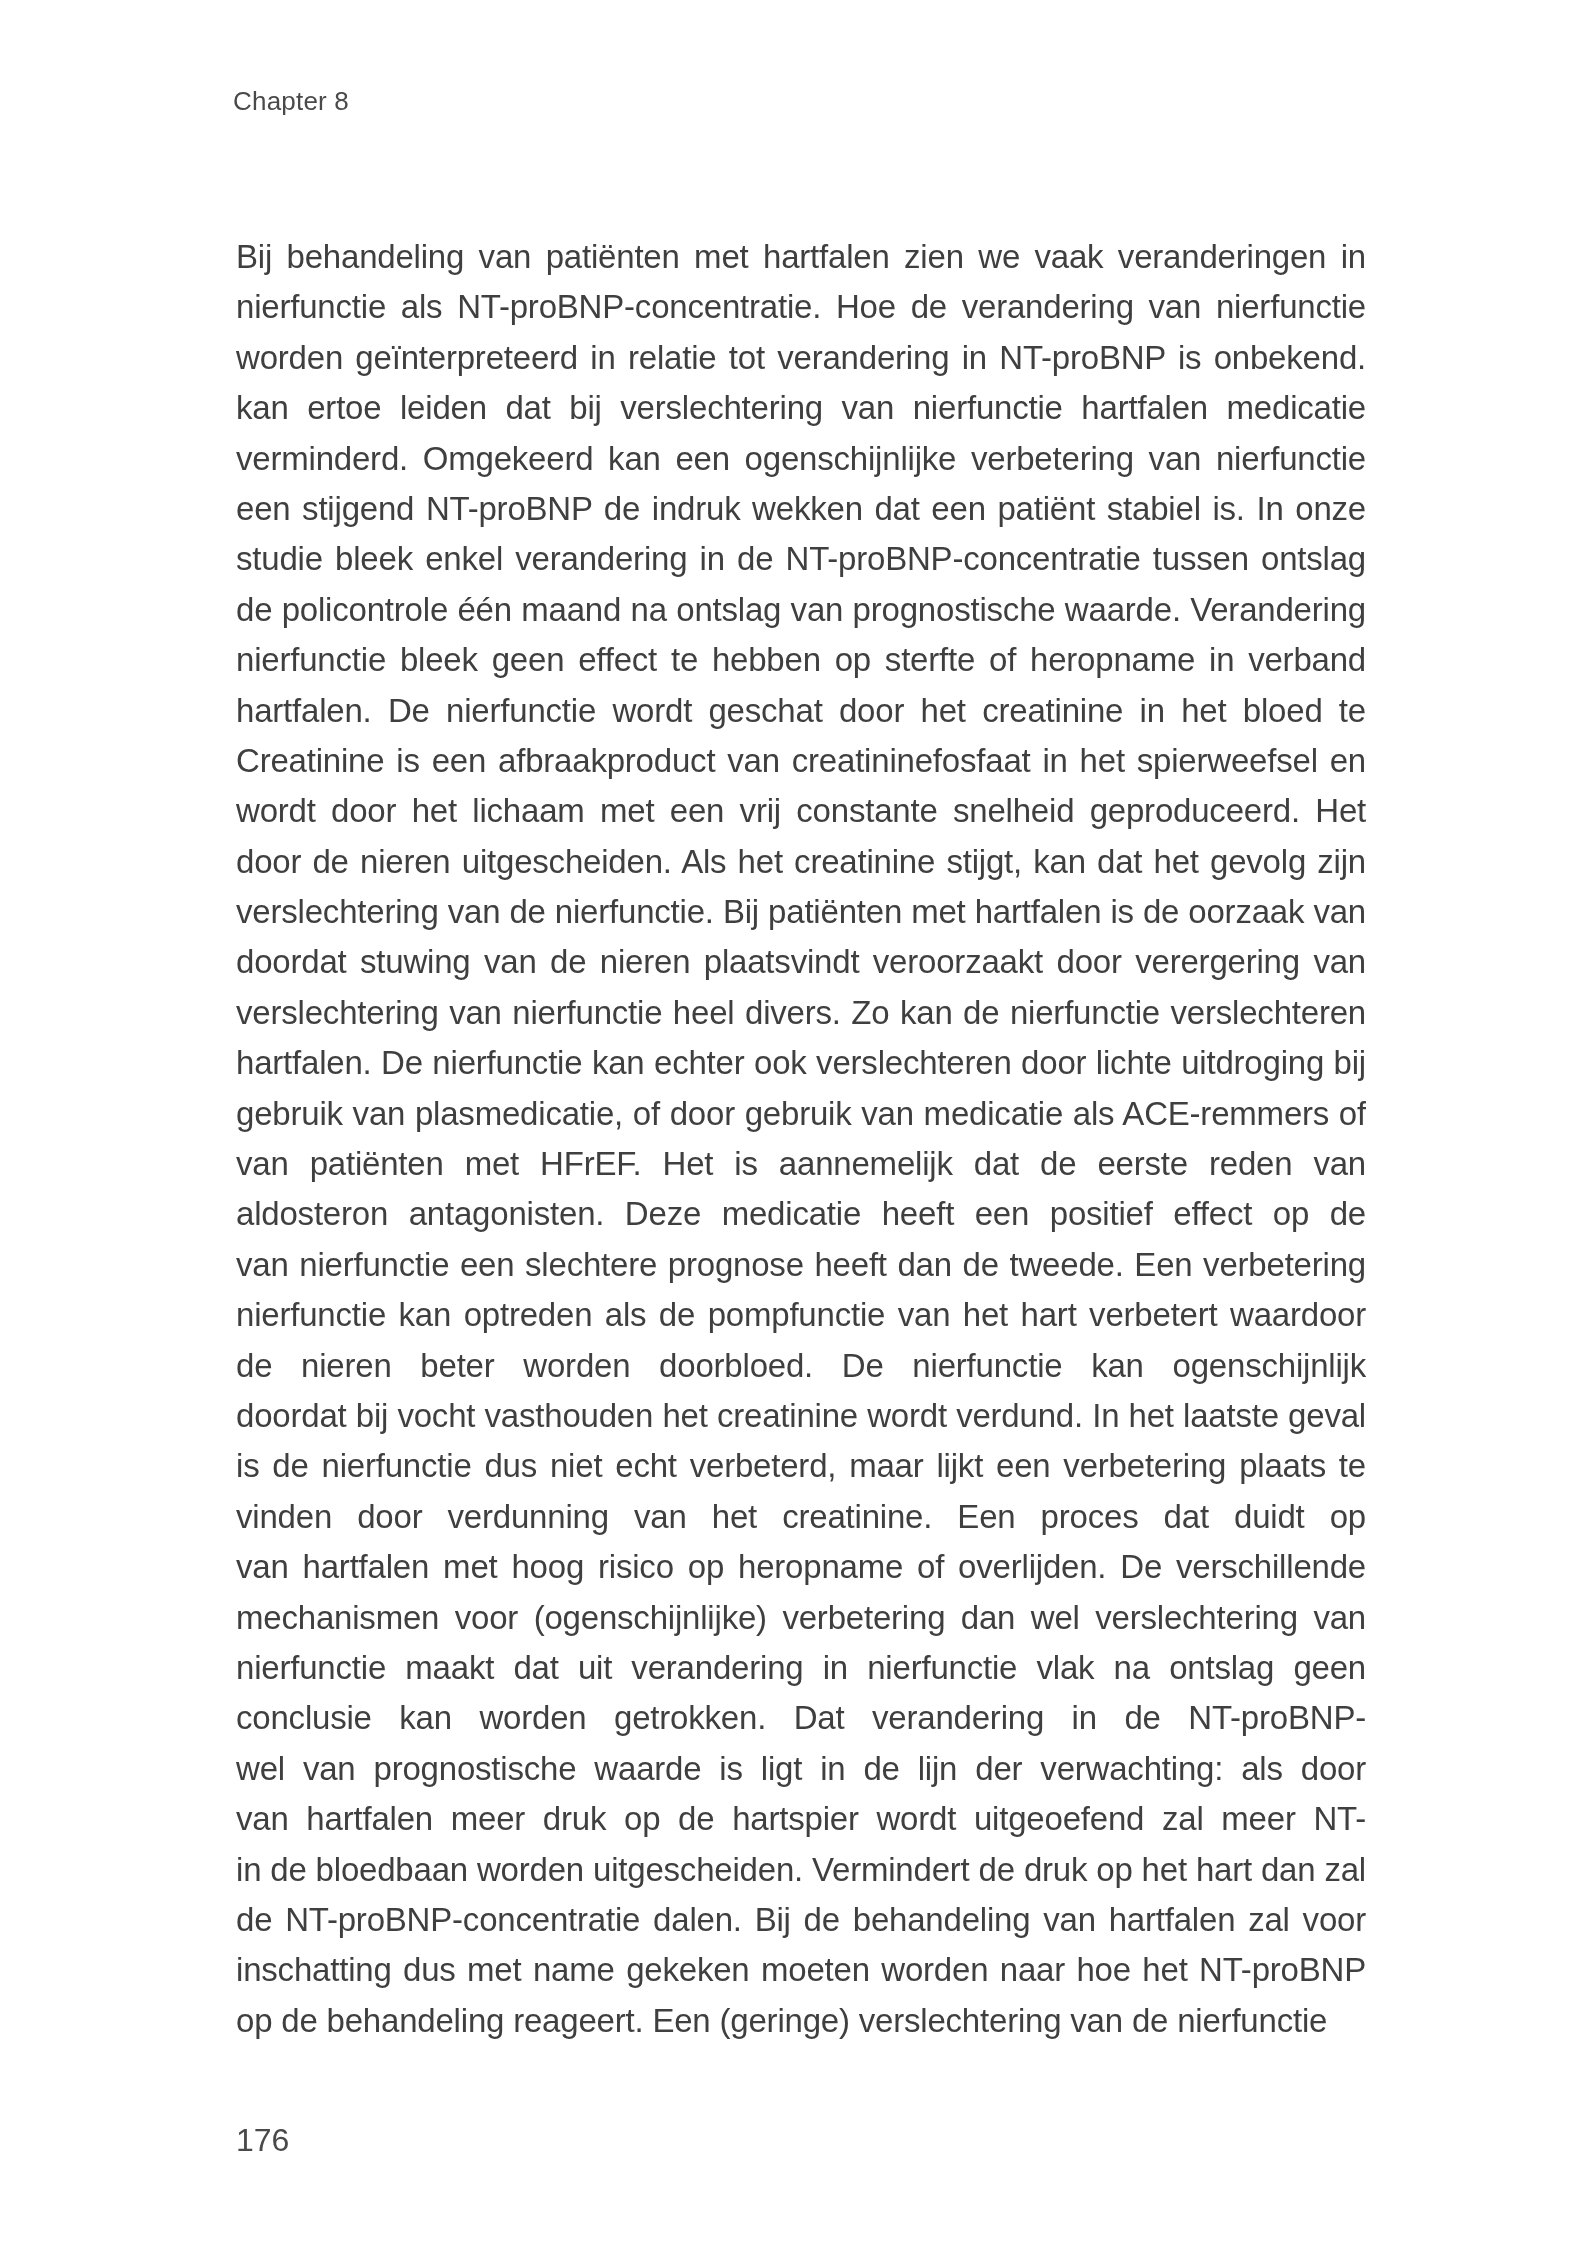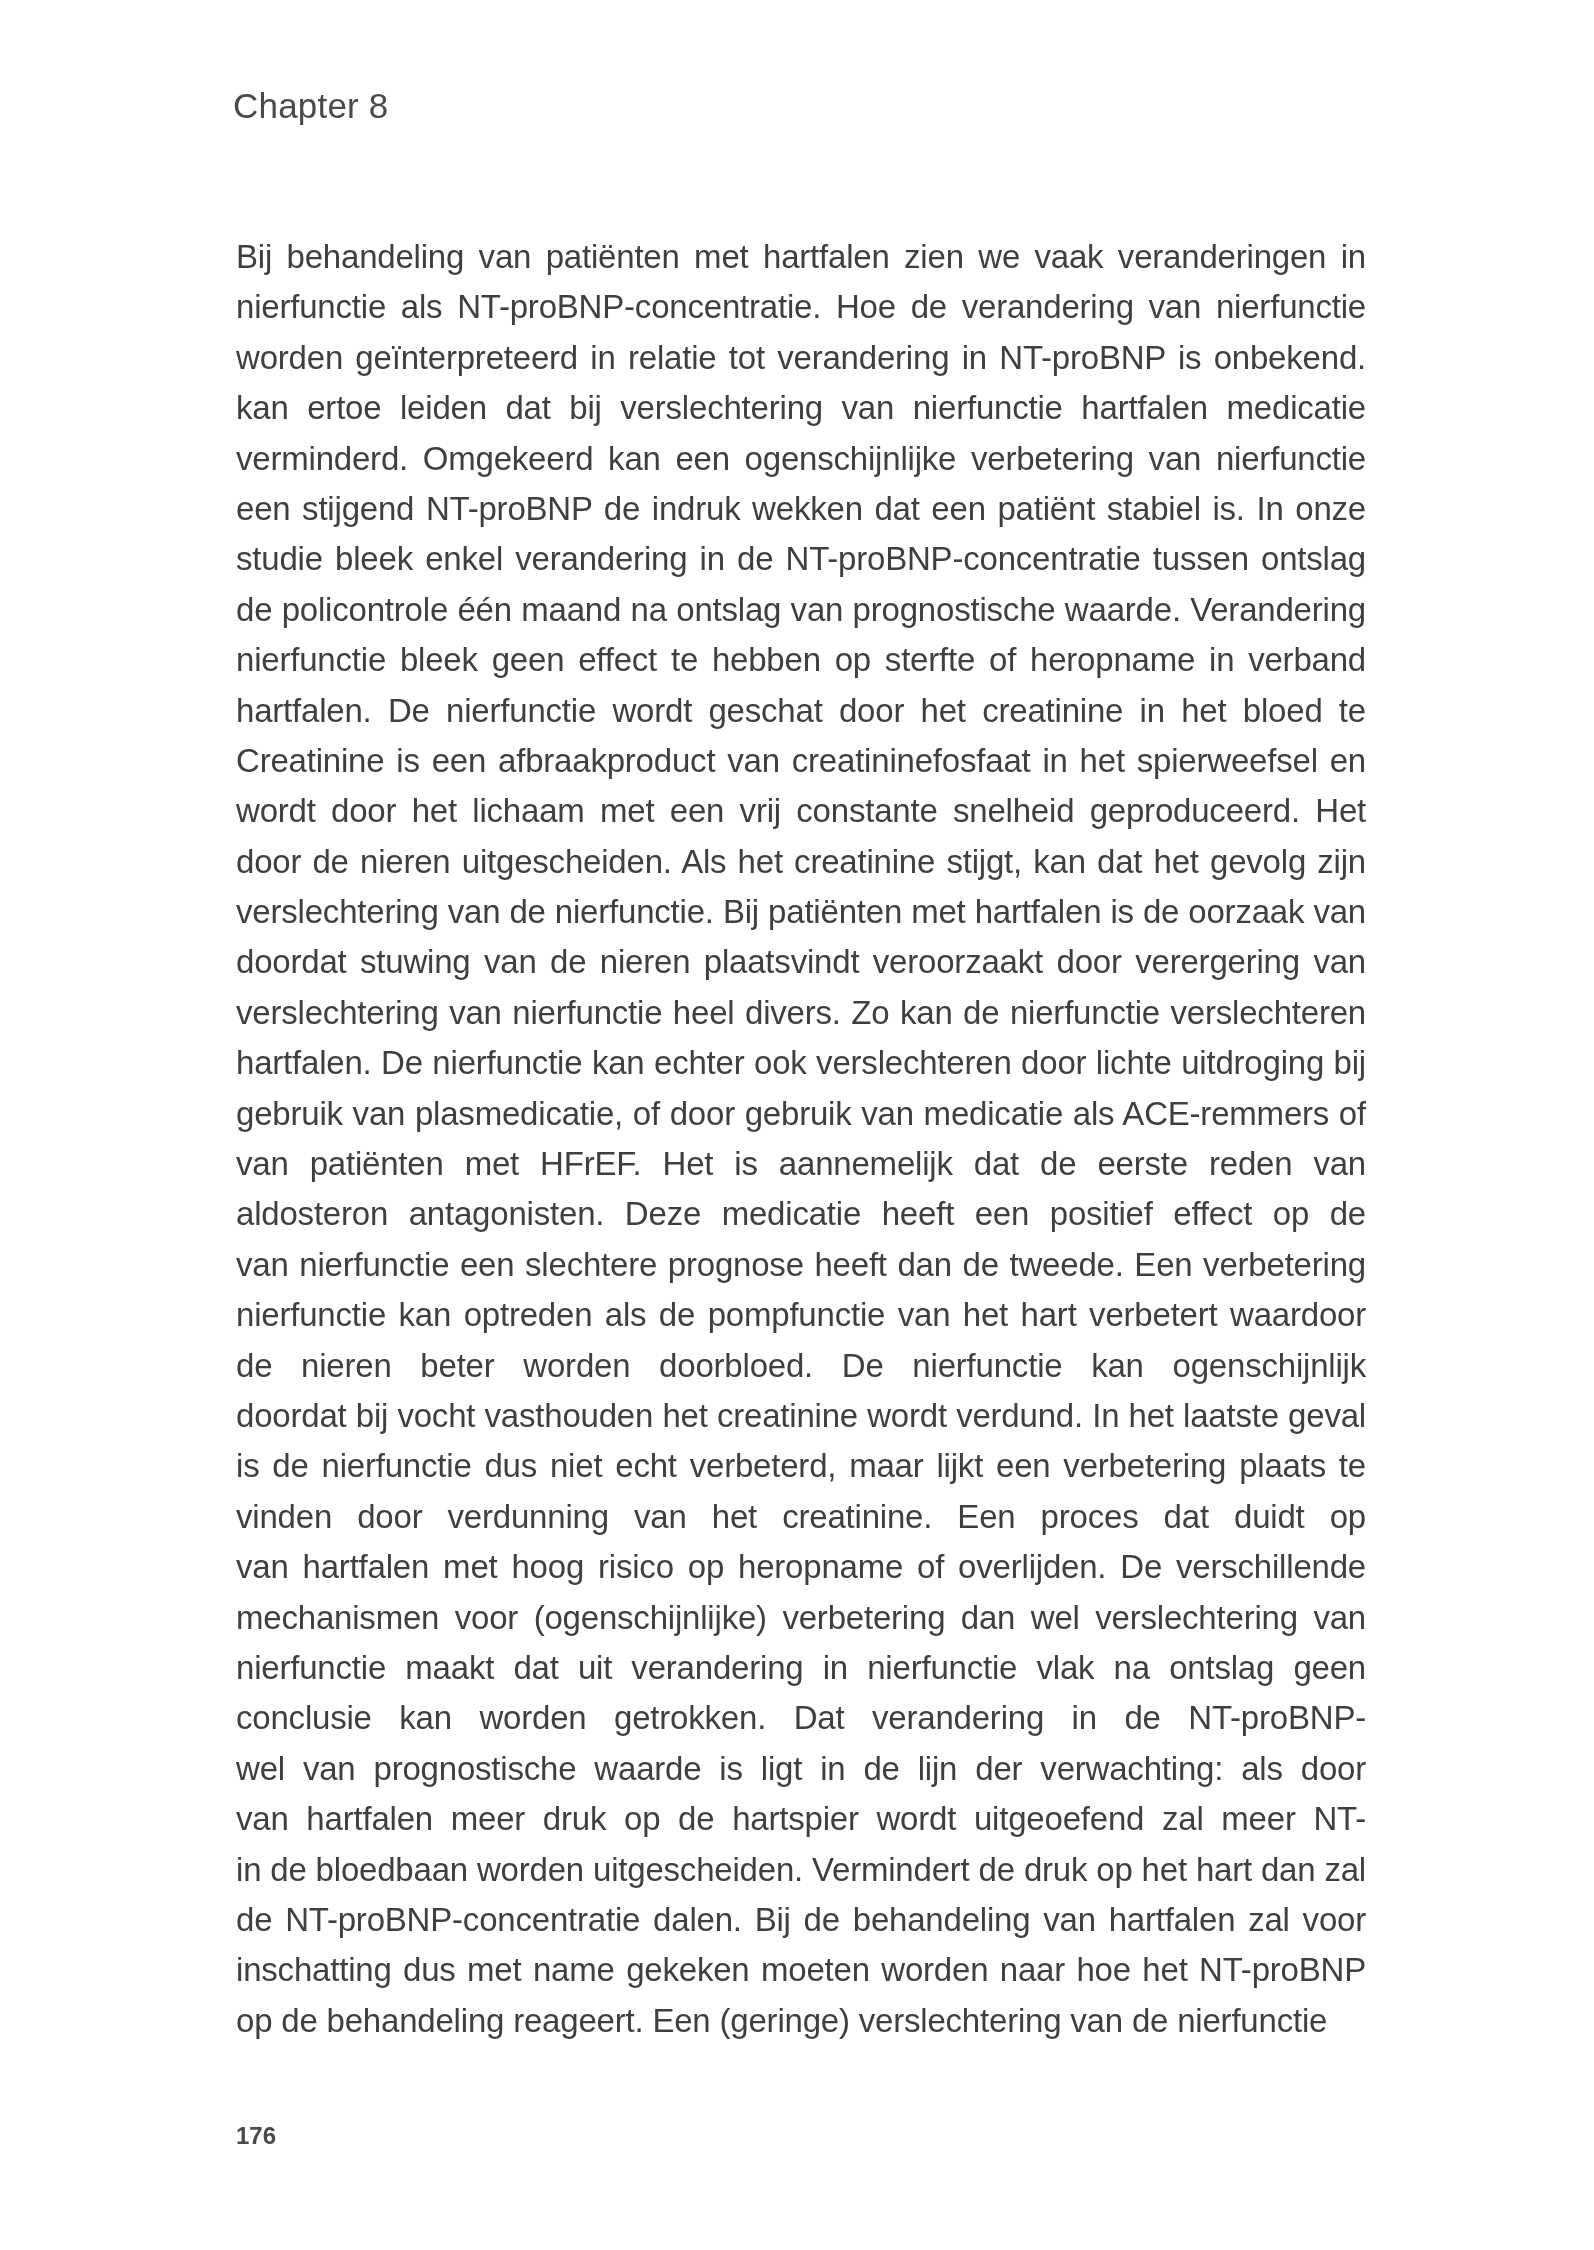--- a/index.html
+++ b/index.html
@@ -12,21 +12,21 @@
     width: 1594px;
     height: 2250px;
     background: #ffffff;
     font-family: "Liberation Sans", sans-serif;
     overflow: hidden;
   }
   .chapter-header {
     position: absolute;
     left: 233px;
     top: 86px;
-    font-size: 35px;
+    font-size: 26px;
     font-weight: 300;
     color: #4a4a4a;
     letter-spacing: 0.2px;
   }
   .body-text {
     position: absolute;
     left: 236px;
     top: 232px;
     width: 1130px;
     color: #3f3f3f;
@@ -42,22 +42,22 @@
     white-space: normal;
     overflow: hidden;
   }
   .text-line.last {
     text-align-last: left;
   }
   .page-number {
     position: absolute;
     left: 236px;
     top: 2122px;
-    font-size: 24px;
-    font-weight: 700;
+    font-size: 32px;
+    font-weight: 400;
     color: #4a4a4a;
   }
 </style>
 </head>
 <body>
 
 <div class="page">
   <div class="chapter-header">Chapter 8</div>
 
   <div class="body-text" id="body-text">

